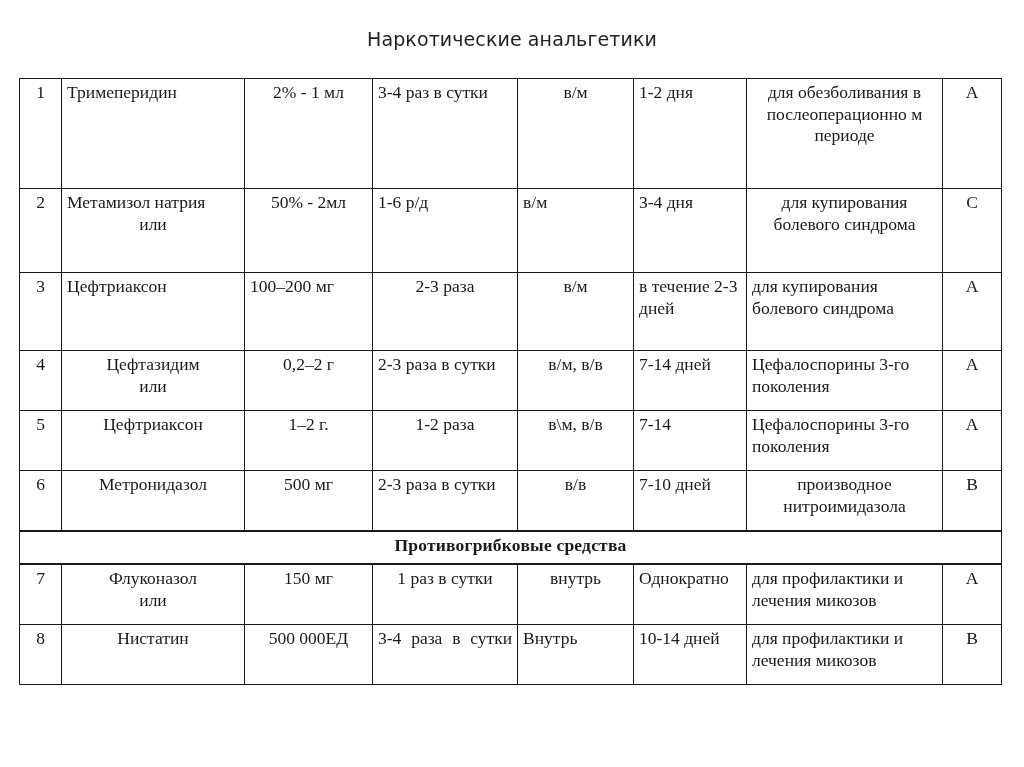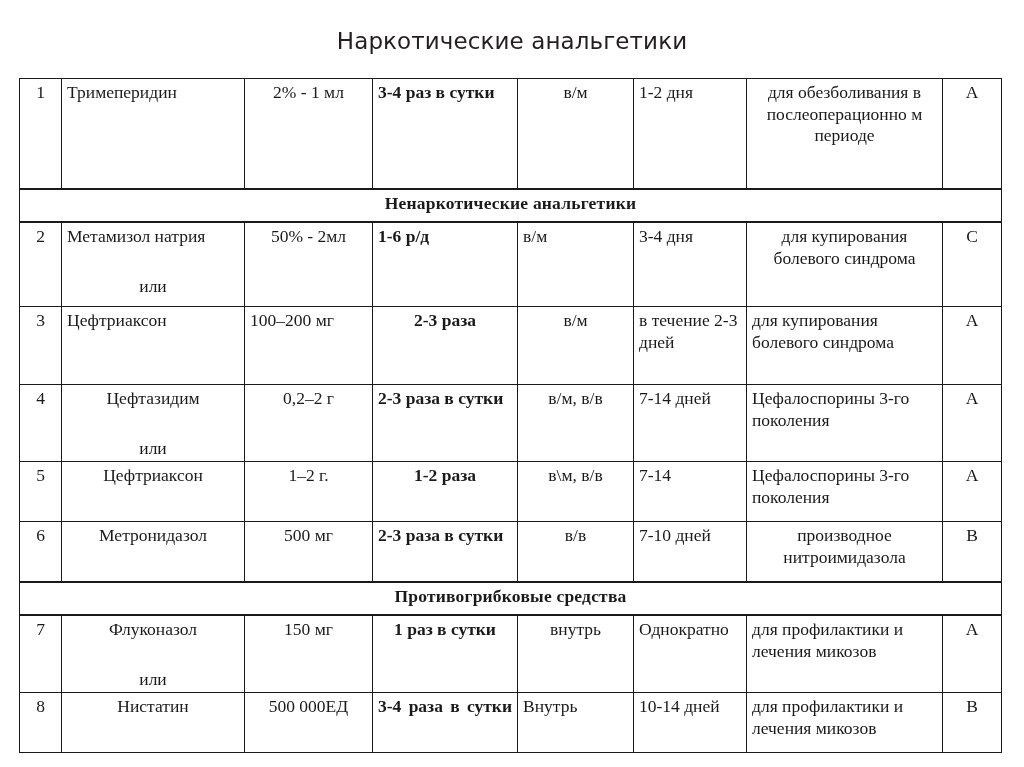--- a/index.html
+++ b/index.html
@@ -22,21 +22,21 @@
     background: #ffffff;
   }
 
   .page-title {
     position: absolute;
     top: 28px;
     left: 0;
     width: 1024px;
     text-align: center;
     font-family: "DejaVu Sans", "Liberation Sans", sans-serif;
-    font-size: 23px;
+    font-size: 19px;
     font-weight: 400;
     color: #231f20;
     letter-spacing: 0.1px;
   }
 
   .table-wrap {
     position: absolute;
     top: 78px;
     left: 19px;
     width: 982px;
@@ -56,21 +56,21 @@
     font-size: 17.5px;
     line-height: 1.23;
     color: #1a1a1a;
     font-family: "Liberation Serif", "DejaVu Serif", serif;
   }
 
   
   .c-num   { width: 42px;  text-align: center; }
   .c-name  { width: 183px; text-align: center; }
   .c-dose  { width: 128px; text-align: center; }
-  .c-freq  { width: 145px; text-align: center; font-weight: bold; }
+  .c-freq  { width: 145px; text-align: center; }
   .c-route { width: 116px; text-align: center; margin-left: 28px; }
   .c-dur   { width: 113px; text-align: left; }
   .c-note  { width: 196px; text-align: center; }
   .c-lvl   { width: 59px;  text-align: center; }
 
   
   td.section {
     text-align: center;
     font-weight: bold;
     font-size: 17.5px;
@@ -80,21 +80,21 @@
   }
   tr.section-row td {
     border-top: 2.5px solid #1a1a1a;
     border-bottom: 2.5px solid #1a1a1a;
   }
 
   
   .al-left   { text-align: left; }
   .al-just   { text-align: justify; text-align-last: justify; }
   .nm-left   { text-align: left; padding-left: 14px; }
-  .ind-or    { display: block; text-align: center; margin-top: 28px; }
+  .ind-or    { display: block; text-align: center; }
   .blk       { display: block; }
 
   
   .h-tall  { height: 104px; }
   .h-mid   { height: 78px; }
   .h-med   { height: 72px; }
   .h-small { height: 54px; }
   .h-sect  { height: 26px; }
 </style>
 </head>
@@ -122,23 +122,20 @@
           <td class="c-num h-tall">1</td>
           <td class="c-name nm-left">Тримеперидин</td>
           <td class="c-dose">2% - 1 мл</td>
           <td class="c-freq al-left">3-4 раз в сутки</td>
           <td class="c-route">в/м</td>
           <td class="c-dur al-left">1-2 дня</td>
           <td class="c-note">для обезболивания в послеоперационно м периоде</td>
           <td class="c-lvl">А</td>
         </tr>
 
-        <tr class="section-row">
-          <td class="section h-sect" colspan="8">Ненаркотические анальгетики</td>
-        </tr>
 
         <tr>
           <td class="c-num h-mid">2</td>
           <td class="c-name nm-left">
               <span class="blk">Метамизол натрия</span>
               <span class="ind-or">или</span>
             </td>
           <td class="c-dose">50% - 2мл</td>
           <td class="c-freq al-left">1-6 р/д</td>
           <td class="c-route al-left">в/м</td>

